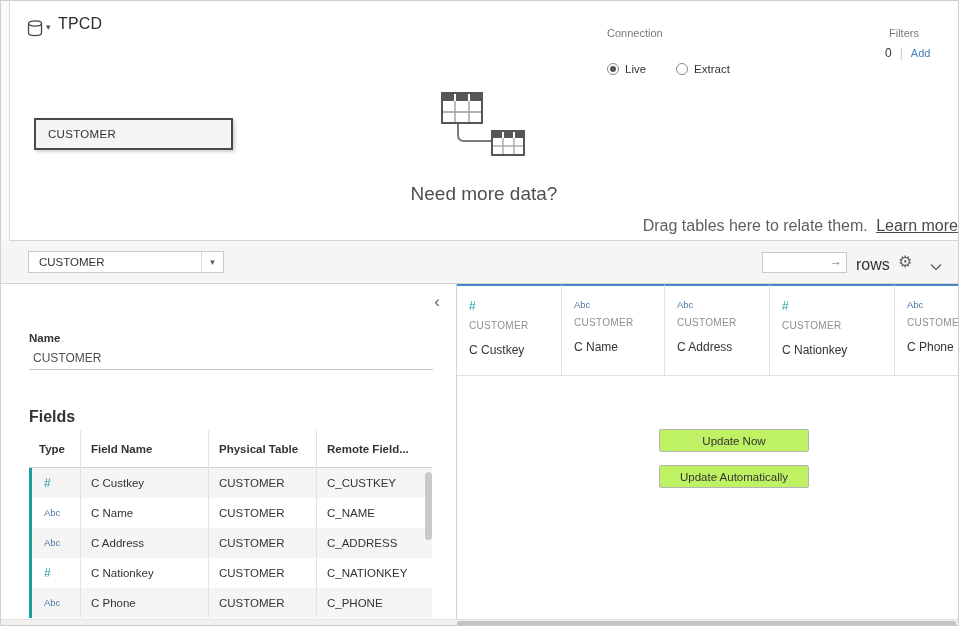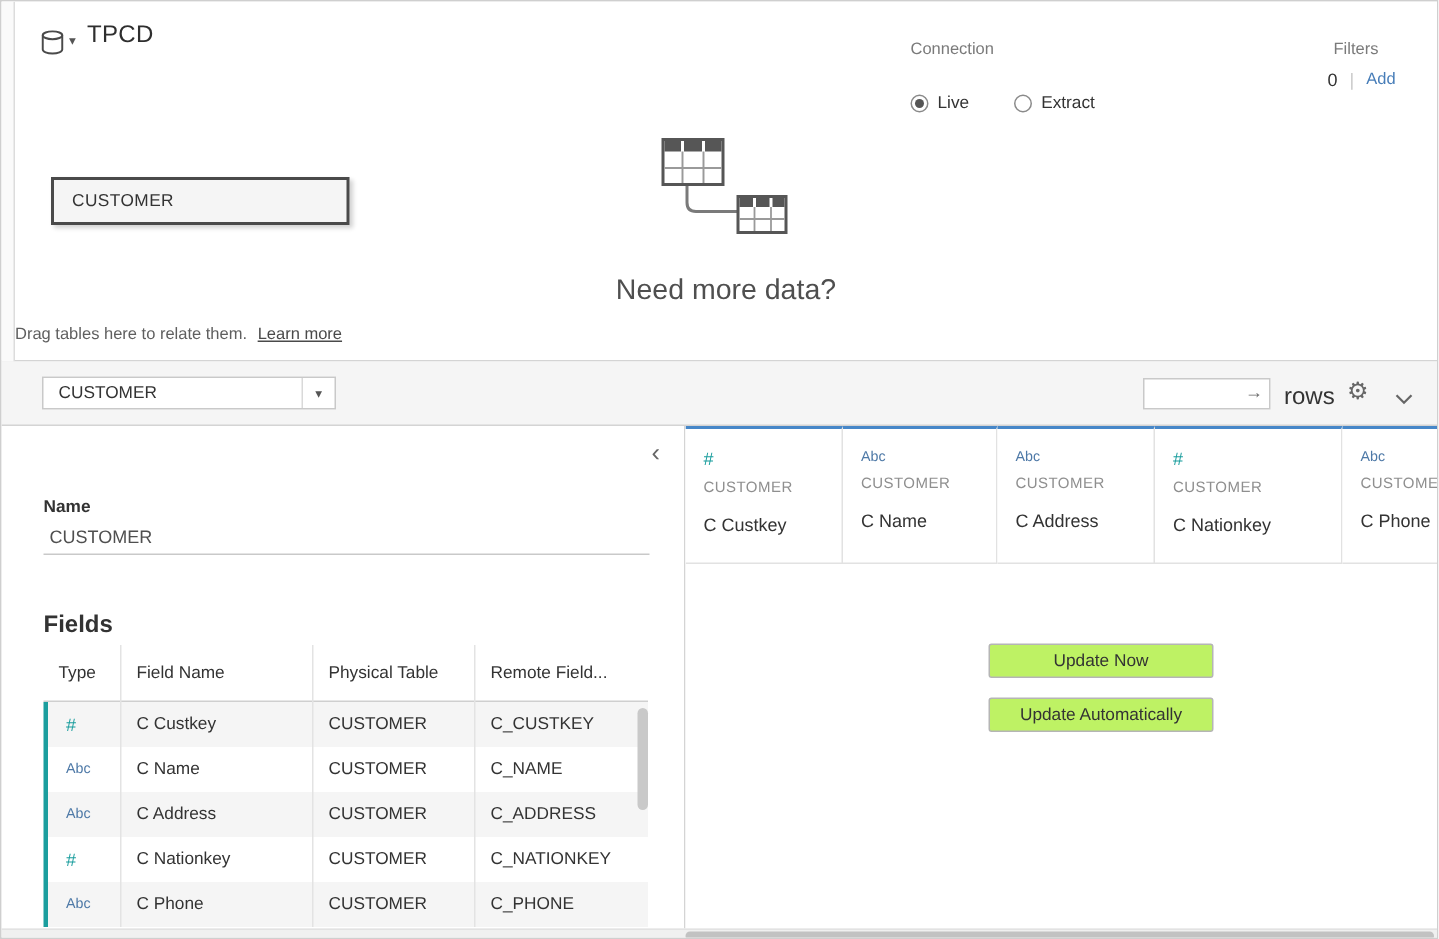--- a/index.html
+++ b/index.html
@@ -25,21 +25,21 @@
   .filters-group{position:absolute;left:884px;top:26px}
   .filters-group .group-label{padding-left:4px}
   .filters-vals{display:flex;align-items:center;margin-top:7px;font-size:12px}
   .filters-sep{color:#c9c9c9;margin:0 8px}
   .add-link{color:#477db8;font-size:11px;text-decoration:none;cursor:pointer}
 
   .table-card{position:absolute;left:33px;top:117px;width:199px;height:32px;background:#f5f5f5;border:2px solid #4a4a4a;box-shadow:2px 2px 3px rgba(0,0,0,.18);font-size:11.5px;line-height:28px;padding-left:12px;letter-spacing:.3px;cursor:grab}
 
   .canvas-graphic{position:absolute;left:427px;top:90px}
   .empty-title{position:absolute;left:9px;right:0;top:182px;text-align:center;font-size:19px;color:#4f4f4f}
-  .empty-sub{position:absolute;left:9px;right:0;top:216px;text-align:left;font-size:11px;color:#5f5f5f}
+  .empty-sub{position:absolute;left:9px;right:0;top:216px;text-align:right;font-size:16px;color:#5f5f5f}
   .learn-more{color:#4a4a4a;text-decoration:underline;cursor:pointer;margin-left:4px}
 
   
   .toolbar{position:absolute;left:0;top:240px;width:100%;height:43px;background:#f5f5f5;border-bottom:1px solid #d4d4d4}
   .tbl-select{position:absolute;left:27px;top:10px;width:196px;height:22px;background:#fff;border:1px solid #c9c9c9;display:flex;align-items:center;cursor:pointer}
   .tbl-select-label{flex:1;font-size:11.5px;padding-left:10px;color:#333}
   .tbl-select-caret{width:22px;height:100%;border-left:1px solid #d9d9d9;display:flex;align-items:center;justify-content:center;font-size:9px;color:#555}
   .rowlimit-wrap{position:absolute;left:761px;top:11px;width:85px;height:21px}
   .rowlimit-input{width:100%;height:100%;border:1px solid #c9c9c9;background:#fff;font-size:12px;padding:0 18px 0 6px;outline:none}
   .rowlimit-arrow{position:absolute;right:5px;top:2px;font-size:12px;color:#6a6a6a;pointer-events:none}
@@ -50,21 +50,21 @@
   
   .left-panel{position:absolute;left:0;top:283px;width:456px;height:335px;background:#fff;border-right:1px solid #d4d4d4}
   .collapse-btn{position:absolute;right:16px;top:10px;font-size:17px;color:#666;cursor:pointer;line-height:16px}
   .name-label{position:absolute;left:28px;top:48px;font-size:11.5px;font-weight:bold;color:#333}
   .name-input{position:absolute;left:28px;top:62px;width:404px;height:24px;border-bottom:1px solid #c9c9c9;font-size:12px;color:#4f4f4f;line-height:24px;padding-left:4px;cursor:text}
   .fields-label{position:absolute;left:28px;top:124px;font-size:16px;font-weight:bold;color:#333}
 
   .ftable{position:absolute;left:28px;top:146px;width:403px}
   .frow{display:flex;width:100%}
   .fhead{height:38px;align-items:center;border-bottom:1px solid #cfcfcf}
-  .fhead .fcell{font-weight:normal;height:38px;line-height:38px}
+  .fhead .fcell{font-weight:bold;height:38px;line-height:38px}
   .fbody{border-left:3px solid #1b9e9e}
   .fbody .frow{height:30px;align-items:center;cursor:pointer}
   .fbody .frow:nth-child(odd){background:#f5f5f5}
   .fcell{font-size:11.5px;color:#333;padding-left:10px;height:30px;line-height:30px;border-right:1px solid #e3e3e3;overflow:hidden;white-space:nowrap}
   .fcell:last-child{border-right:none}
   .c-type{width:52px}
   .fbody .c-type{width:49px;padding-left:12px}
   .c-field{width:128px}
   .c-phys{width:108px}
   .c-remote{flex:1}

